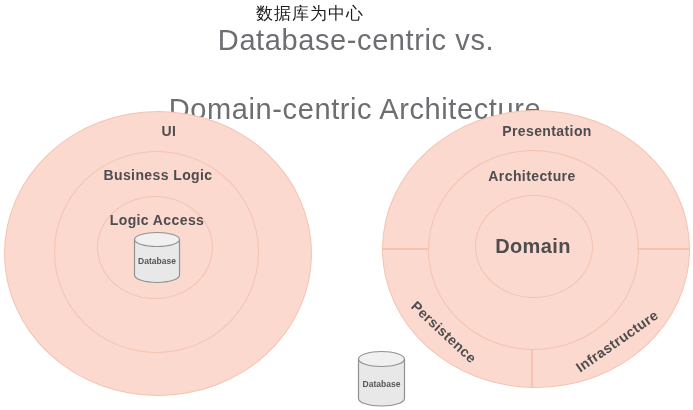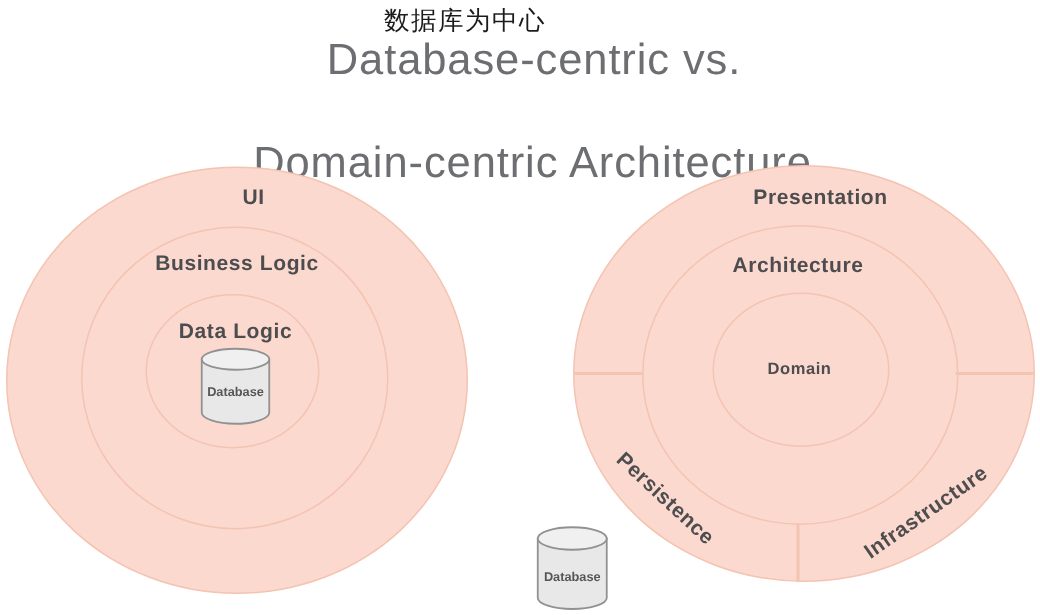--- a/index.html
+++ b/index.html
@@ -40,21 +40,21 @@
     position: absolute;
     transform: translate(-50%, -50%);
     font-size: 14px;
     font-weight: 700;
     color: #4d4d4f;
     letter-spacing: 0.4px;
     white-space: nowrap;
   }
   .label.rot-cw  { transform: translate(-50%, -50%) rotate(43deg); }
   .label.rot-ccw { transform: translate(-50%, -50%) rotate(-35deg); }
-  .label.big { font-size: 11px; }
+  .label.big { font-size: 20px; }
   .divider {
     position: absolute;
     background: #f4c3b1;
   }
   .cyl { position: absolute; }
   .cyl text {
     font-family: "Liberation Sans", sans-serif;
     font-size: 8.5px;
     font-weight: 700;
     fill: #565658;
@@ -69,21 +69,21 @@
   <div class="title-line" style="left:356px; top:24px;">Database-centric vs.</div>
   <div class="title-line" style="left:355px; top:53px;margin-top:40px;">Domain-centric Architecture</div>
 
   <div>
     <div class="ellipse" style="left:4px; top:111px; width:308px; height:285px;"></div>
     <div class="ellipse" style="left:54px; top:151px; width:205px; height:202px;"></div>
     <div class="ellipse" style="left:97px; top:196px; width:116px; height:103px;"></div>
 
     <div class="label" style="left:157px; top:131px;margin-left:12px;">UI</div>
     <div class="label" style="left:158px; top:175px;">Business Logic</div>
-    <div class="label" style="left:157px; top:220px;">Data Logic</div>
+    <div class="label" style="left:157px; top:220px;">Logic Access</div>
 
     <svg class="cyl" style="left:133px; top:231px;" width="48" height="53" viewBox="0 0 48 53">
       <path d="M1.5,8.5 V44 A22.5,7.5 0 0 0 46.5,44 V8.5 Z" fill="#e8e8e8" stroke="#919191" stroke-width="1.2"></path>
       <ellipse cx="24" cy="8.5" rx="22.5" ry="7" fill="#f0f0f0" stroke="#919191" stroke-width="1.2"></ellipse>
       <text x="24" y="33" text-anchor="middle">Database</text>
     </svg>
   </div>
 
   <div>
     <div class="ellipse" style="left:382px; top:110px; width:308px; height:278px;"></div>

